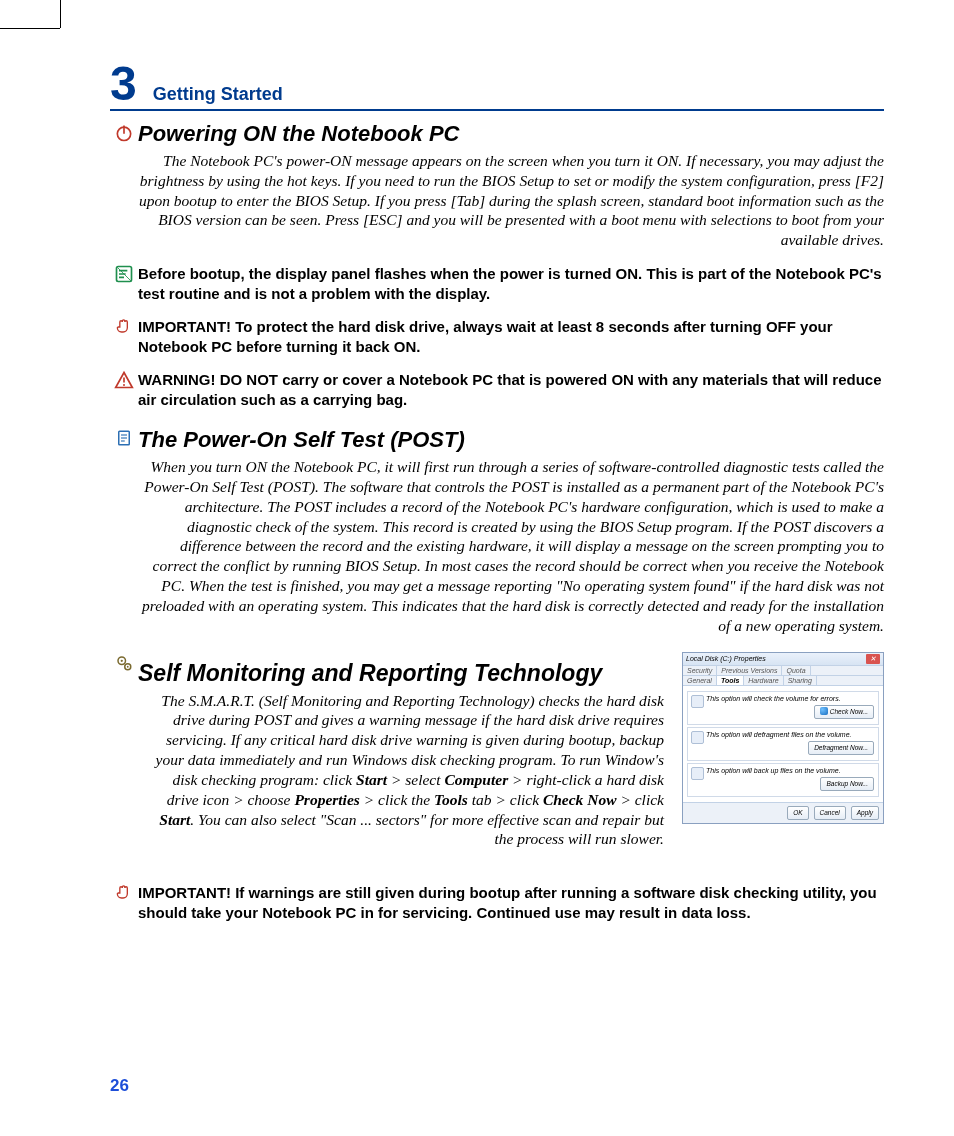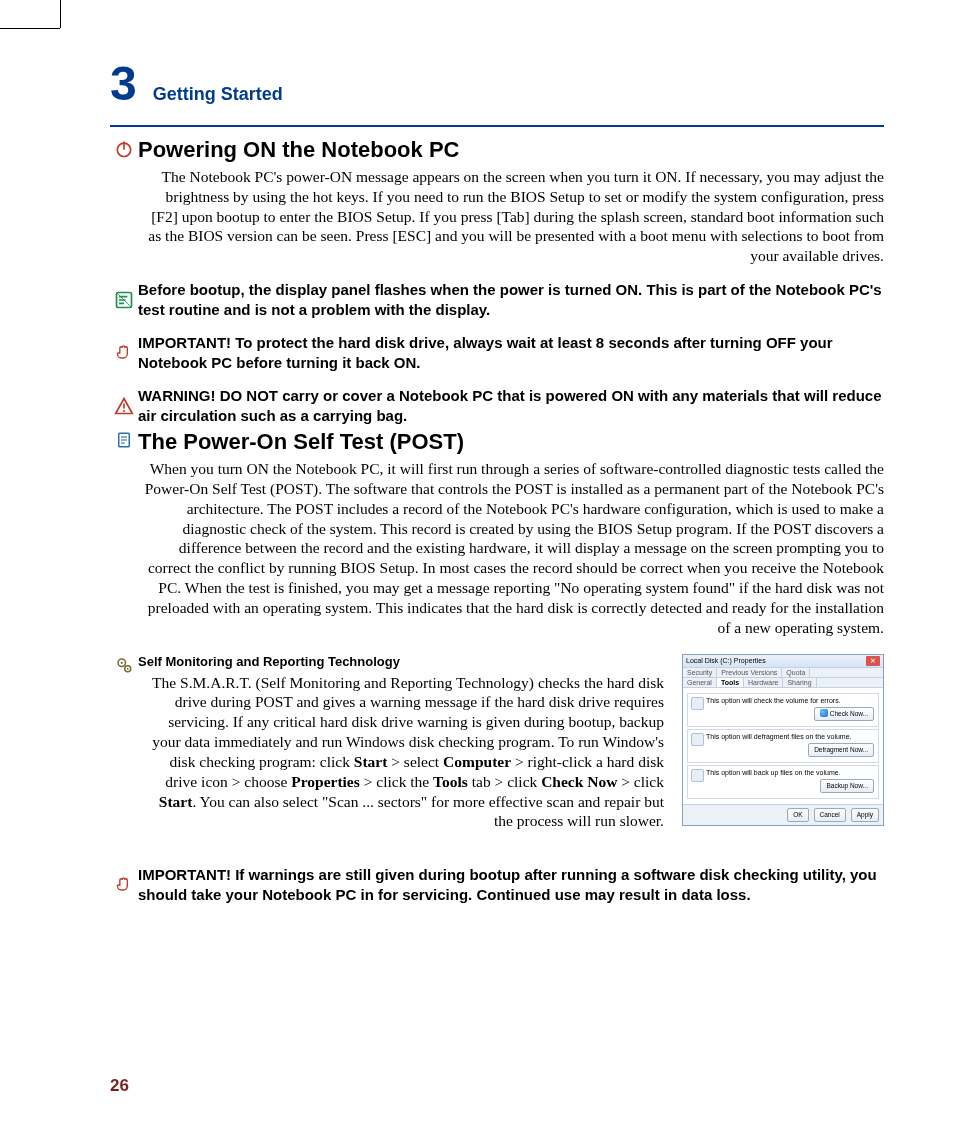--- a/index.html
+++ b/index.html
@@ -40,63 +40,64 @@
     font-size: 48px;
     font-weight: 700;
     color: #003b8e;
     line-height: 1;
   }
   .chapter-title {
     font-family: Arial, Helvetica, sans-serif;
     font-size: 18px;
     font-weight: 700;
     color: #003b8e;
-    padding-bottom: 20px;
+    padding-bottom: 4px;
   }
   .chapter-rule {
     border: none;
     border-top: 2px solid #003b8e;
     margin: 0 0 8px 0;
   }
   .section {
     display: flex;
     align-items: flex-start;
     margin-top: 10px;
+    font-style: italic;
   }
   .icon-col {
     flex: 0 0 28px;
     width: 28px;
     display: flex;
     justify-content: center;
     padding-top: 2px;
   }
   .body-col {
     flex: 1 1 auto;
   }
   h2.section-title {
     font-family: Arial, Helvetica, sans-serif;
     font-size: 22px;
     font-weight: 700;
     margin: 0 0 4px 0;
   }
   h3.subsection-title {
     font-family: Arial, Helvetica, sans-serif;
-    font-size: 13px;
-    font-weight: 700;
-    margin: 0 0 4px 0;
+    font-size: 23px;
+    font-weight: 700;
+    margin: 8px 0 4px 0;
   }
   p.body {
     font-size: 15.5px;
     line-height: 1.28;
     margin: 0;
     text-align: right;
   }
   .callout {
     display: flex;
-    align-items: center;
+    align-items: flex-start;
     margin-top: 14px;
   }
   .callout .icon-col { padding-top: 0; }
   .callout-text {
     font-family: Arial, Helvetica, sans-serif;
     font-size: 15px;
     font-weight: 700;
     line-height: 1.3;
   }
   .smart-wrap {
@@ -152,21 +153,21 @@
   .dlg-footer .dlg-btn { float:none; margin-left:3px; }
   .clearfix::after { content:""; display:block; clear:both; }
 
   .page-number {
     position: absolute;
     left: 110px;
     bottom: 40px;
     font-family: Arial, Helvetica, sans-serif;
     font-size: 17px;
     font-weight: 700;
-    color: #7f1d1d;
+    color: #1d4ed8;
   }
   
   svg.icon { width:20px; height:20px; display:block; }
   svg.icon-sm { width:18px; height:18px; }
 </style>
 </head>
 <body>
 
 <div class="page">
   <div class="crop-mark-v"></div>
@@ -229,21 +230,21 @@
             <line x1="12" y1="9" x2="12" y2="15" stroke="#c0392b" stroke-width="2"></line>
             <circle cx="12" cy="18" r="1.2" fill="#c0392b"></circle>
           </svg>
       </span>
     </div>
     <div class="body-col">
       <div class="callout-text">WARNING! DO NOT carry or cover a Notebook PC that is powered ON with any materials that will reduce air circulation such as a carrying bag.</div>
     </div>
   </div>
 
-  <div class="section" style="margin-top:4px">
+  <div class="section" style="margin-top:18px">
     <div class="icon-col">
       <span>
         <svg class="icon-sm" viewBox="0 0 24 24">
             <rect x="5" y="3" width="14" height="18" rx="1" fill="none" stroke="#2c6fb3" stroke-width="2"></rect>
             <line x1="8" y1="8" x2="16" y2="8" stroke="#2c6fb3" stroke-width="1.5"></line>
             <line x1="8" y1="12" x2="16" y2="12" stroke="#2c6fb3" stroke-width="1.5"></line>
             <line x1="8" y1="16" x2="13" y2="16" stroke="#2c6fb3" stroke-width="1.5"></line>
           </svg>
       </span>
     </div>

